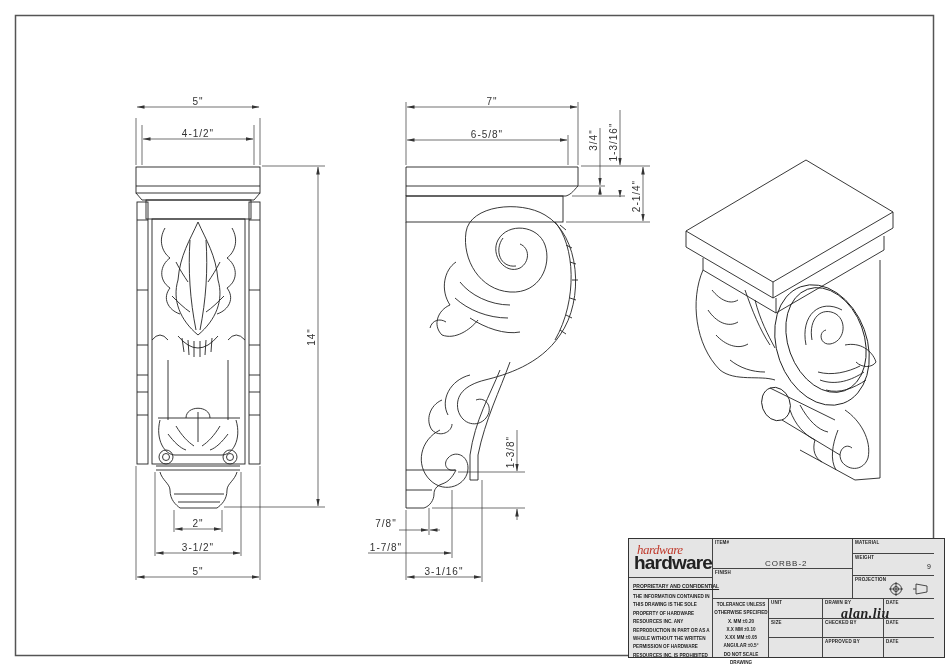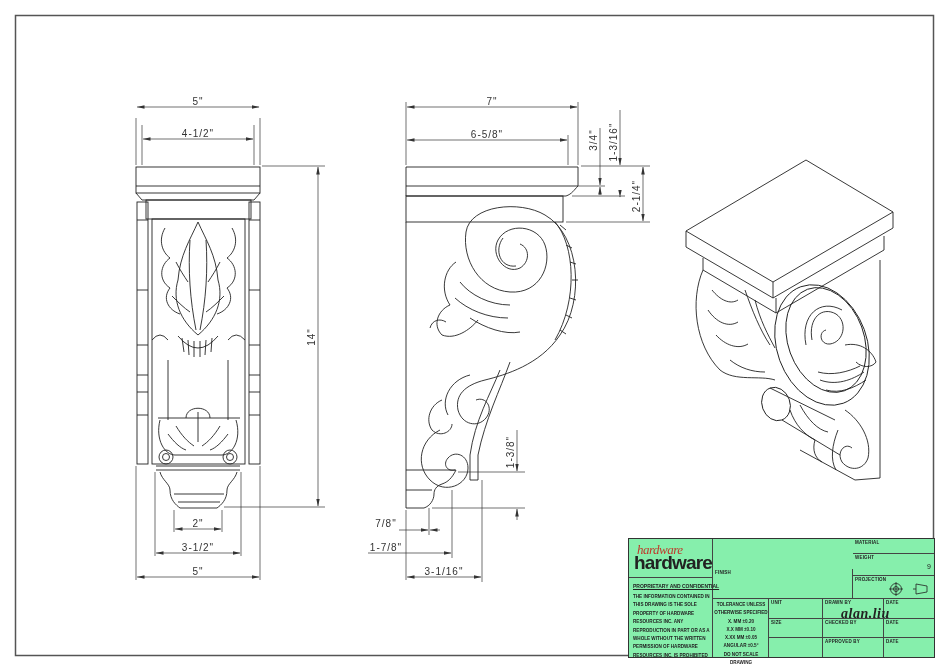--- a/index.html
+++ b/index.html
@@ -1,19 +1,19 @@
 <!DOCTYPE html>
 <html><head>
 <meta charset="utf-8">
 <style>
   html, body { margin:0; padding:0; background:#ffffff; }
   body { width:950px; height:671px; position:relative; overflow:hidden; font-family:"Liberation Sans", sans-serif; }
   #sheet { position:absolute; left:0; top:0; width:950px; height:671px; }
   .dim { font-family:"Liberation Sans", sans-serif; font-size:10px; fill:#333; letter-spacing:1px; }
-  .tb { position:absolute; left:628px; top:538px; width:305px; height:118px; border:1px solid #333; background:#86efac; font-family:"Liberation Sans", sans-serif; color:#222; }
+  .tb { position:absolute; left:628px; top:538px; width:305px; height:118px; border:1px solid #333; background:#e5e5e5; font-family:"Liberation Sans", sans-serif; color:#222;padding-left:10px; }
   .cell { position:absolute; border-right:1px solid #444; border-bottom:1px solid #444; box-sizing:border-box; }
   .lbl { position:absolute; left:2px; top:1px; font-size:4.5px; font-weight:bold; letter-spacing:0.2px; text-transform:uppercase; }
   .logo-hw { position:absolute; left:8px; top:3px; font-family:"Liberation Serif", serif; font-style:italic; font-size:13px; color:#c0392b; letter-spacing:-0.5px; }
   .logo-rs { position:absolute; left:5px; top:13px; font-family:"Liberation Sans", sans-serif; font-weight:bold; font-size:19px; color:#222; letter-spacing:-0.8px; }
   .prop-title { position:absolute; left:4px; top:44px; font-size:5px; font-weight:bold; text-decoration:underline; }
   .prop-text { position:absolute; left:4px; top:54px; width:80px; font-size:4.6px; line-height:8.4px; font-weight:bold; }
   .tol { position:absolute; font-size:4.6px; line-height:8.3px; font-weight:bold; text-align:center; }
   .item-val { position:absolute; left:52px; top:20px; font-size:8px; letter-spacing:1px; color:#333; }
   .weight-val { position:absolute; right:3px; top:9px; font-size:7px; }
   .sig { position:absolute; left:18px; top:7px; font-family:"Liberation Serif", serif; font-style:italic; font-weight:bold; font-size:14px; letter-spacing:0.5px; }
@@ -228,20 +228,24 @@
   <div class="cell" style="left:0;top:0;width:84px;height:39px;">
     <span class="logo-hw">hardware</span>
     <span class="logo-rs">hardware</span>
   </div>
 
   <div class="cell" style="left:0;top:39px;width:84px;height:79px;border-bottom:none;">
   </div>
   <span class="prop-title">PROPRIETARY AND CONFIDENTIAL</span>
   <div class="prop-text">THE INFORMATION CONTAINED IN THIS DRAWING IS THE SOLE PROPERTY OF HARDWARE RESOURCES INC. ANY REPRODUCTION IN PART OR AS A WHOLE WITHOUT THE WRITTEN PERMISSION OF HARDWARE RESOURCES INC. IS PROHIBITED</div>
 
+  <div class="cell" style="left:84px;top:0;width:140px;height:30px;">
+    <span class="lbl">ITEM#</span>
+    <span class="item-val">CORBB-2</span>
+  </div>
 
   <div class="cell" style="left:84px;top:30px;width:140px;height:30px;">
     <span class="lbl">FINISH</span>
   </div>
 
   <div class="cell" style="left:224px;top:0;width:81px;height:15px;border-right:none;">
     <span class="lbl">MATERIAL</span>
   </div>
 
   <div class="cell" style="left:224px;top:15px;width:81px;height:22px;border-right:none;">

